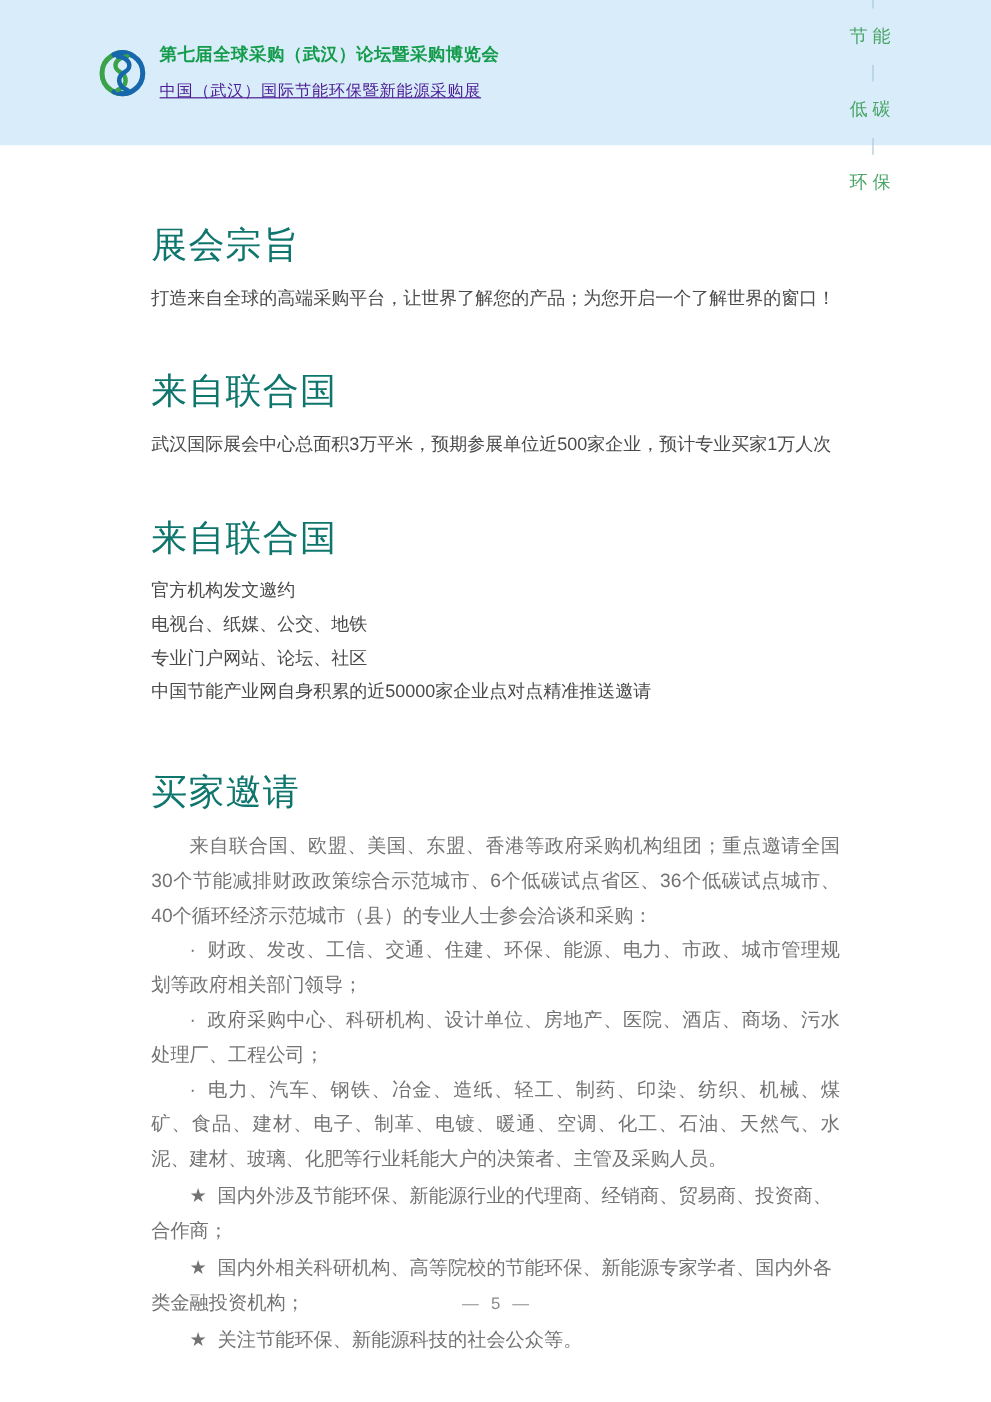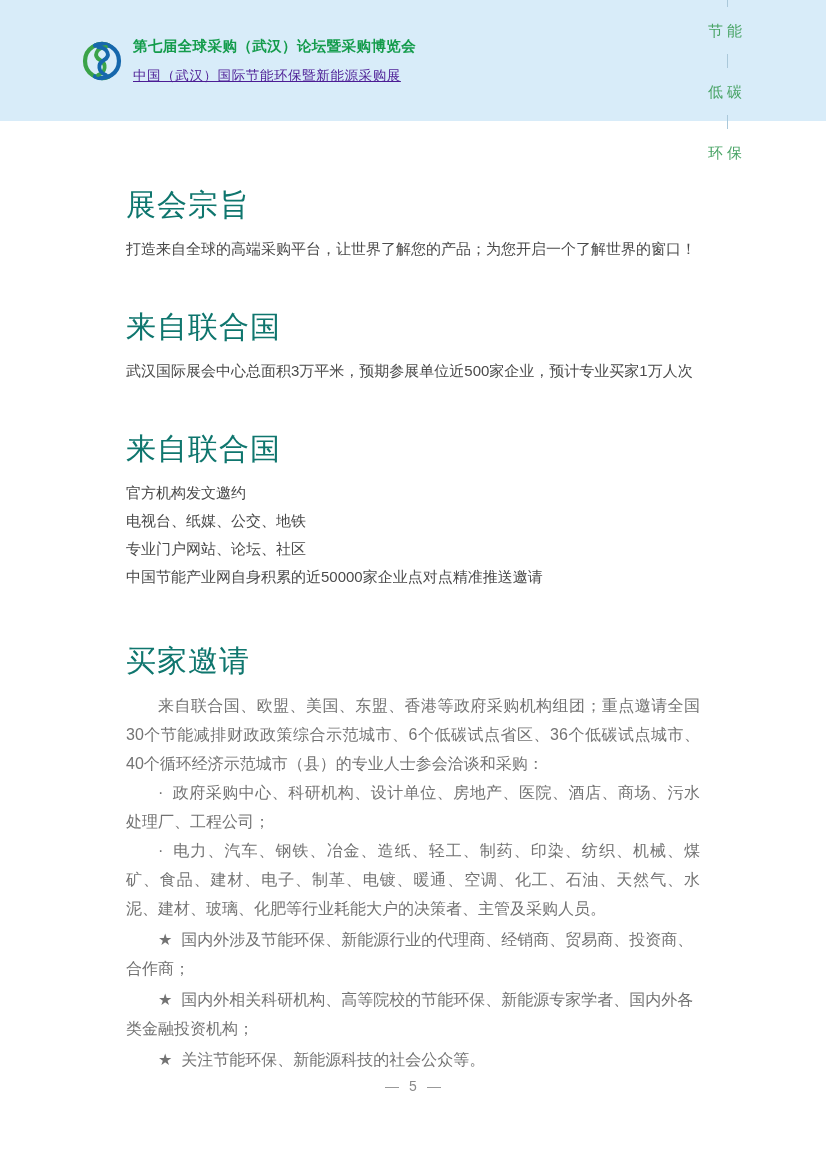--- a/index.html
+++ b/index.html
@@ -140,20 +140,23 @@
       <p class="promo-line">电视台、纸媒、公交、地铁</p>
       <p class="promo-line">专业门户网站、论坛、社区</p>
       <p class="promo-line">中国节能产业网自身积累的近50000家企业点对点精准推送邀请</p>
     </section>
 
     <section class="section section-buyers">
       <h2 class="heading">买家邀请</h2>
       <p class="para justify">来自联合国、欧盟、美国、东盟、香港等政府采购机构组团；重点邀请全国30个节能减排财政政策综合示范城市、6个低碳试点省区、36个低碳试点城市、40个循环经济示范城市（县）的专业人士参会洽谈和采购：</p>
 
       <p class="para justify">
+        <span class="marker">·</span><span>财政、发改、工信、交通、住建、环保、能源、电力、市政、城市管理规划等政府相关部门领导；</span>
+      </p>
+      <p class="para justify">
         <span class="marker">·</span><span>政府采购中心、科研机构、设计单位、房地产、医院、酒店、商场、污水处理厂、工程公司；</span>
       </p>
       <p class="para justify">
         <span class="marker">·</span><span>电力、汽车、钢铁、冶金、造纸、轻工、制药、印染、纺织、机械、煤矿、食品、建材、电子、制革、电镀、暖通、空调、化工、石油、天然气、水泥、建材、玻璃、化肥等行业耗能大户的决策者、主管及采购人员。</span>
       </p>
 
       <p class="para star-para">
         <span class="marker">★</span><span>国内外涉及节能环保、新能源行业的代理商、经销商、贸易商、投资商、合作商；</span>
       </p>
       <p class="para star-para">

